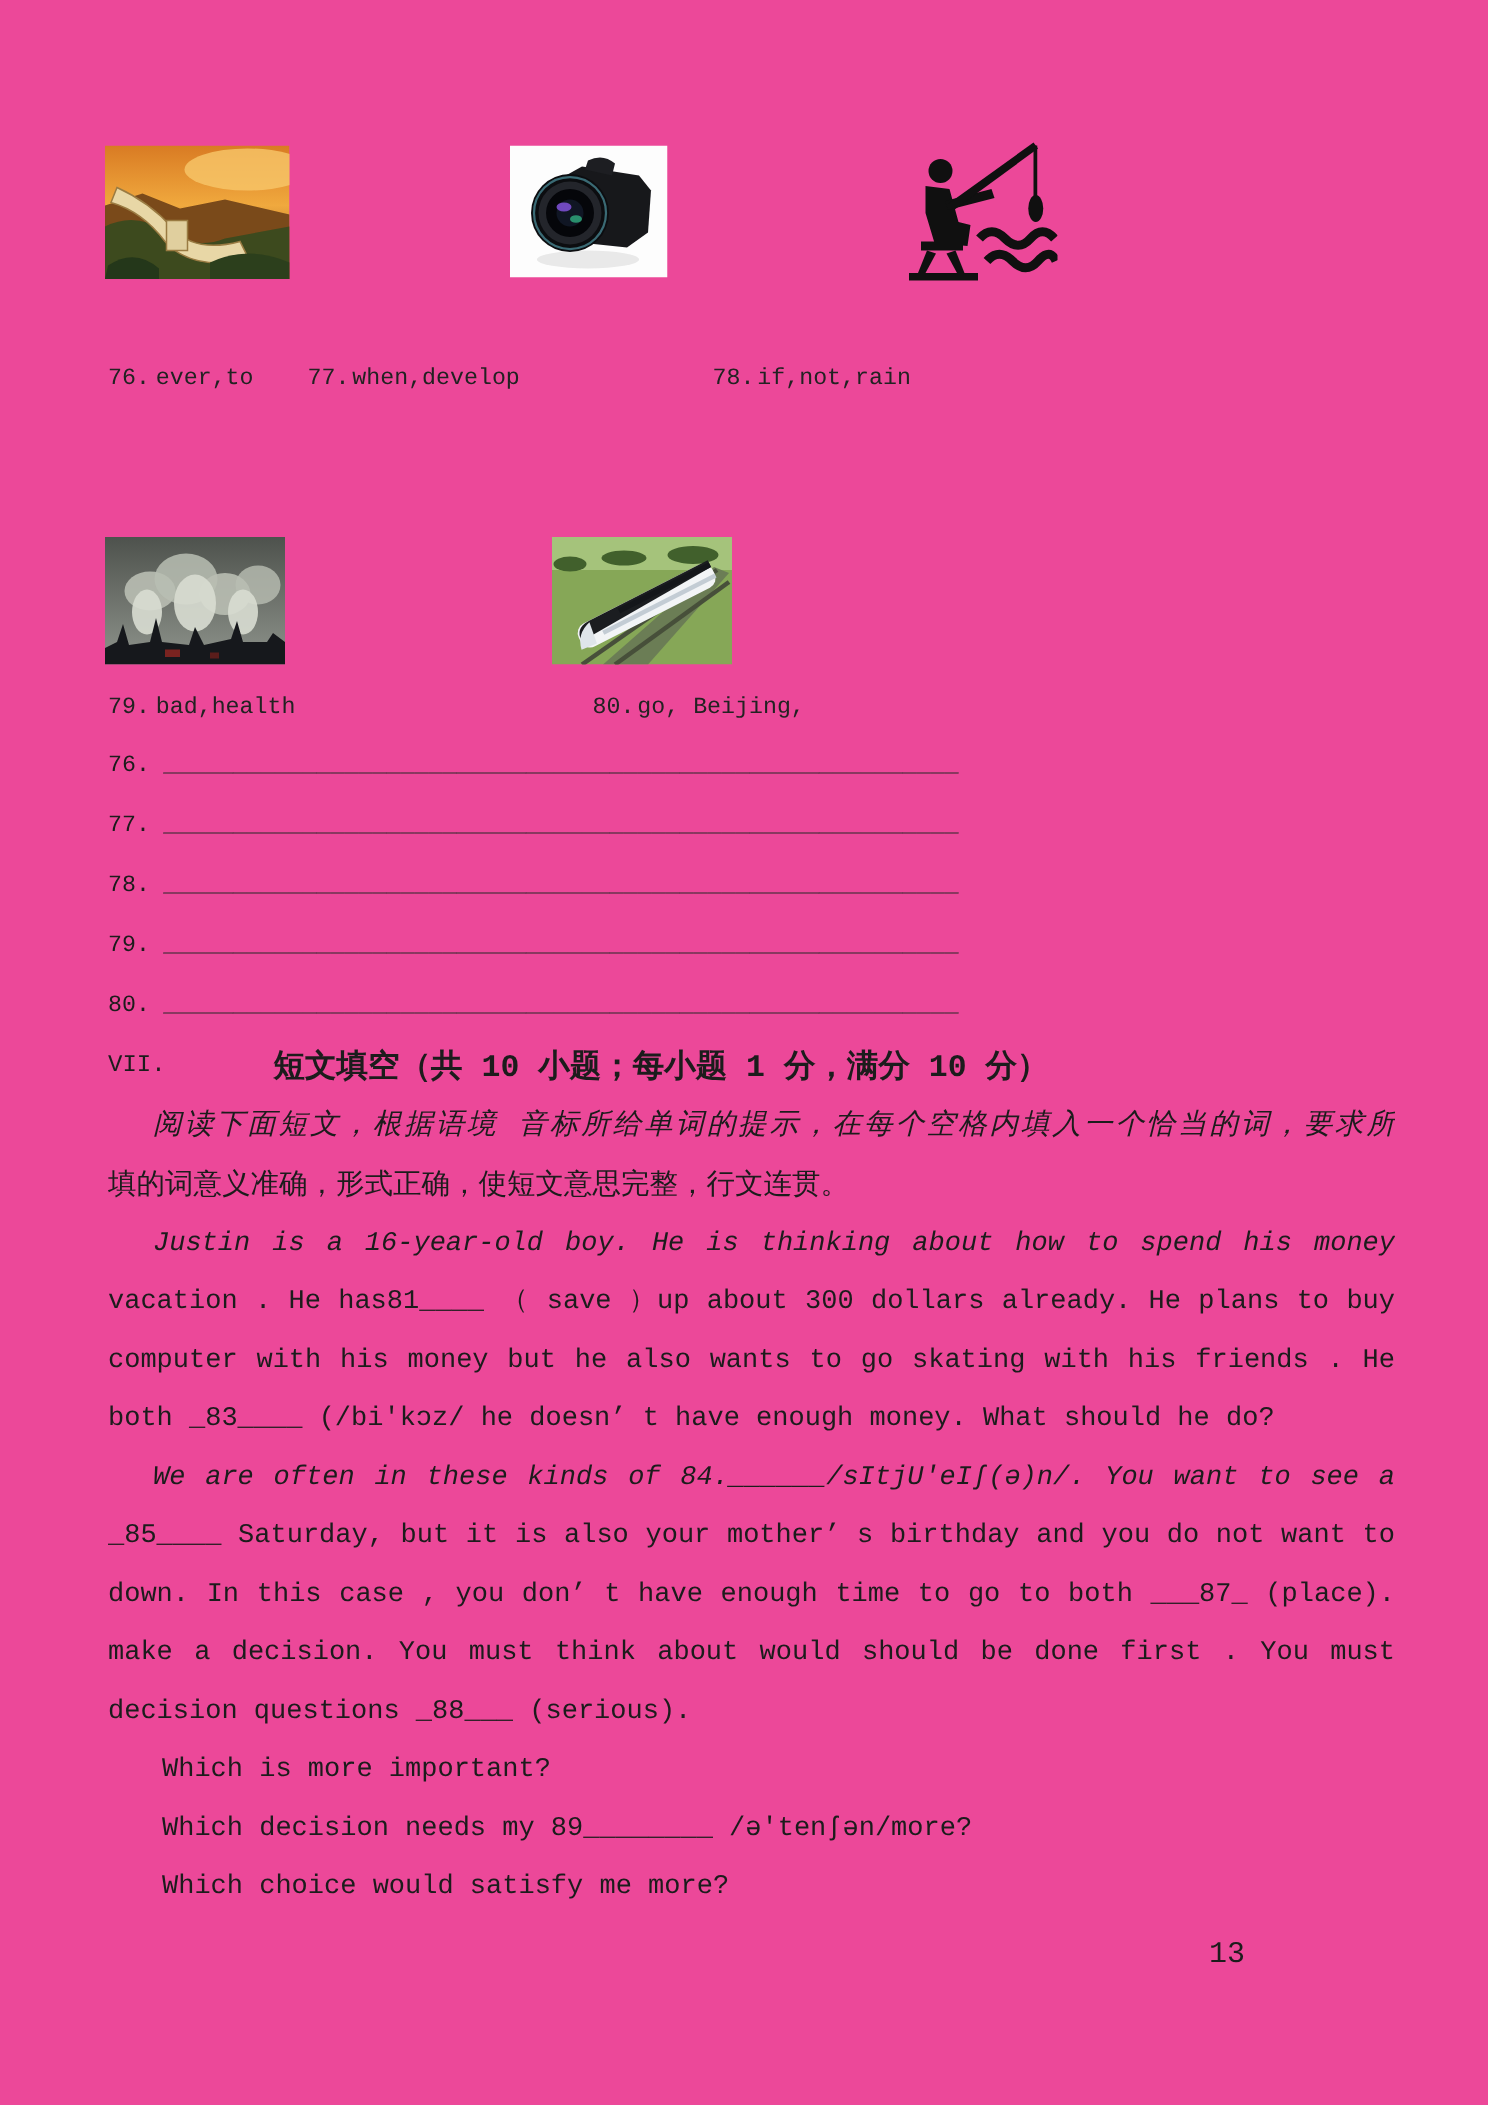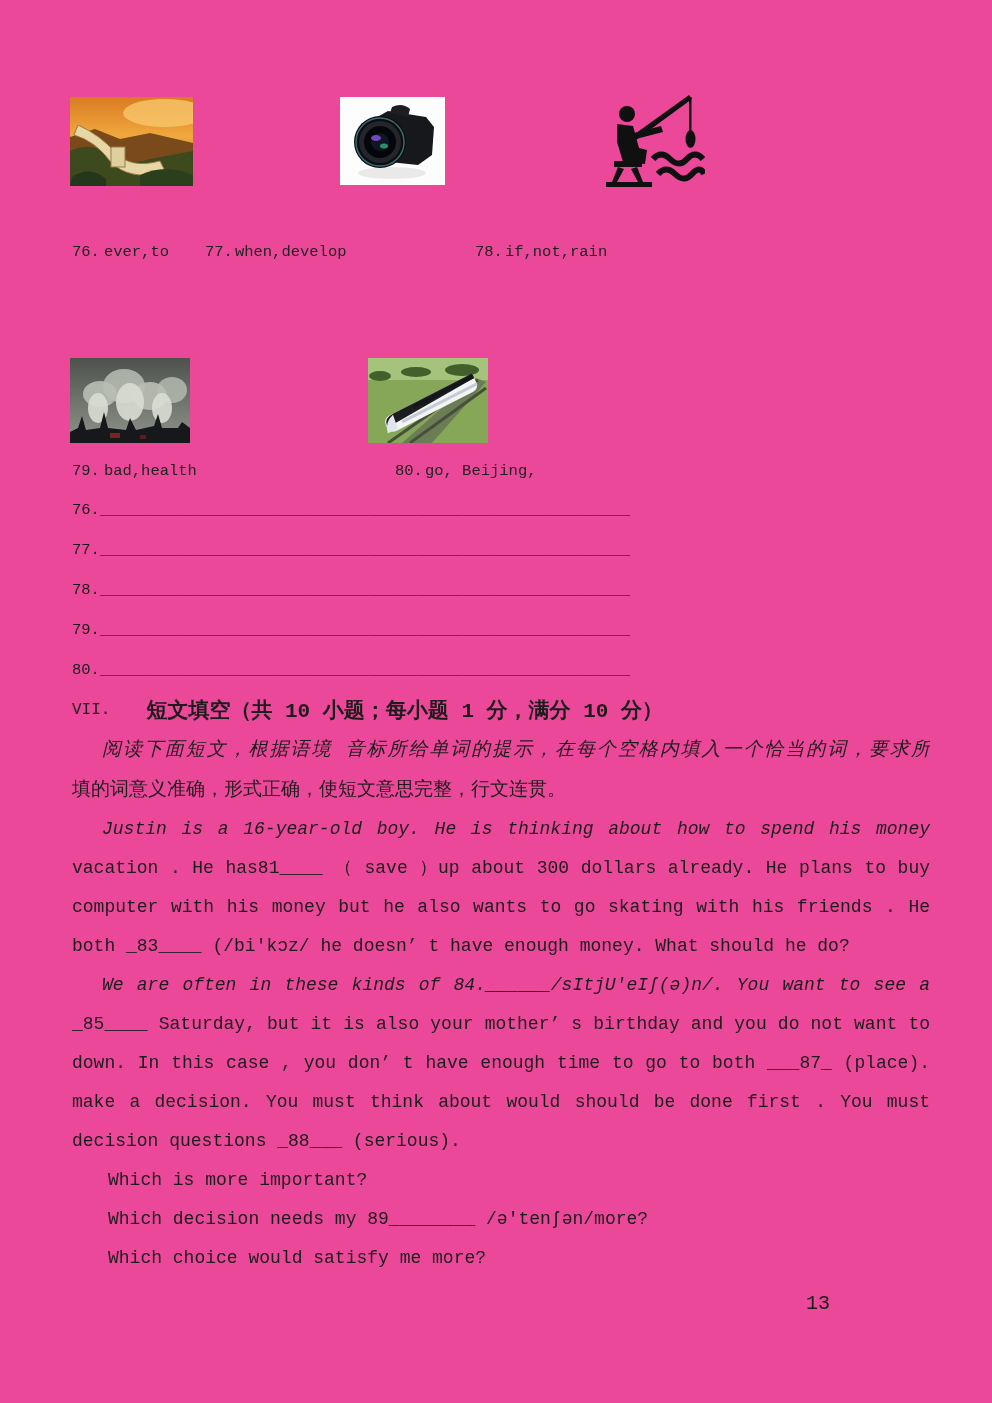--- a/index.html
+++ b/index.html
@@ -4,22 +4,22 @@
 <style>
   html,body{margin:0;padding:0;background:#fff;}
   .page{position:relative;width:992px;height:1403px;background:#ec4899;overflow:hidden;
         font-family:"Liberation Mono","DejaVu Sans Mono",monospace;color:#1c1c1c;}
   .pic{position:absolute;}
   .caption{position:absolute;display:flex;font-size:15.5px;color:#222;white-space:nowrap;}
   .caption .gapwide{margin-left:4px;}
   .caption .gapnarrow{margin-left:2px;}
   .content{position:absolute;left:72px;top:490px;width:858px;}
   .row{height:40px;display:flex;align-items:center;font-size:15.5px;}
-  .row .blank{margin-left:0;color:#2a2a2a;letter-spacing:0;}
-  .heading{font-size:16px;}
+  .row .blank{margin-left:10px;color:#2a2a2a;letter-spacing:0;font-style:italic;}
+  .heading{font-size:16px;gap:36px;}
   .heading .htitle{margin-left:36px;font-size:21px;font-family:"Liberation Mono","DejaVu Sans",sans-serif;font-weight:bold;}
   .line{font-size:18px;line-height:39px;height:39px;overflow:hidden;}
   .cn{font-size:19px;line-height:40px;height:40px;font-family:"Liberation Mono","DejaVu Sans",sans-serif;}
   .just{text-align:justify;text-align-last:justify;}
   .ind{padding-left:30px;font-style:italic;}
   .ind2{padding-left:36px;}
   .pagenum{position:absolute;left:806px;top:1292px;font-size:20px;color:#1c1c1c;font-family:Liberation Mono, monospace;}
 </style>
 </head>
 <body>

